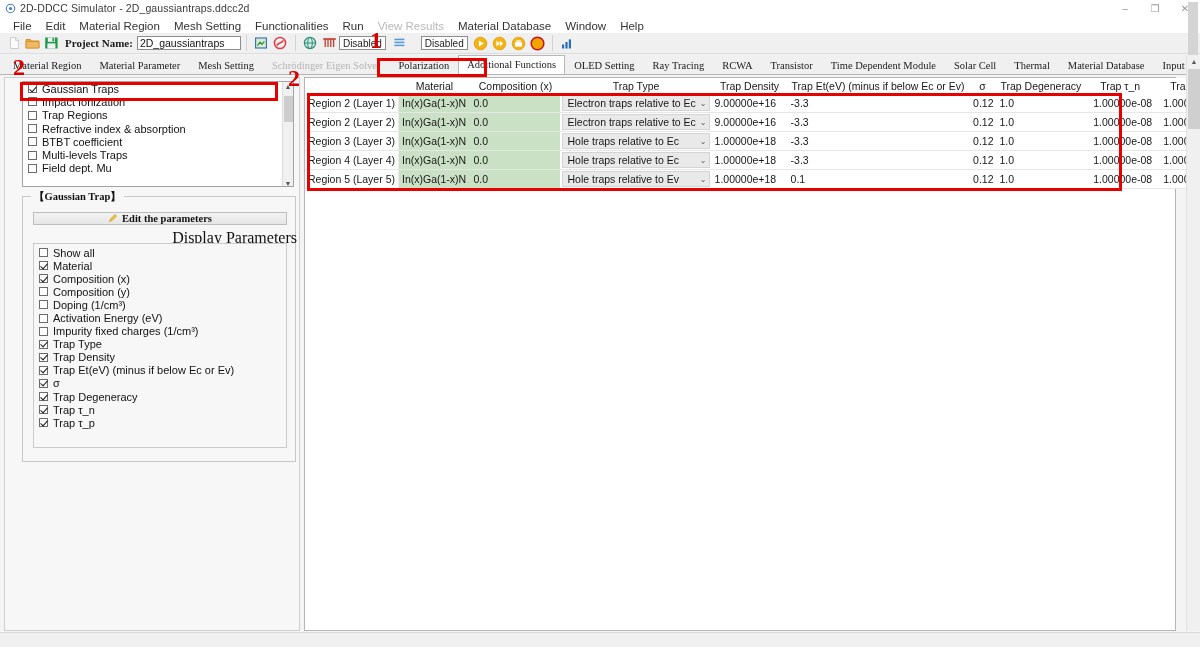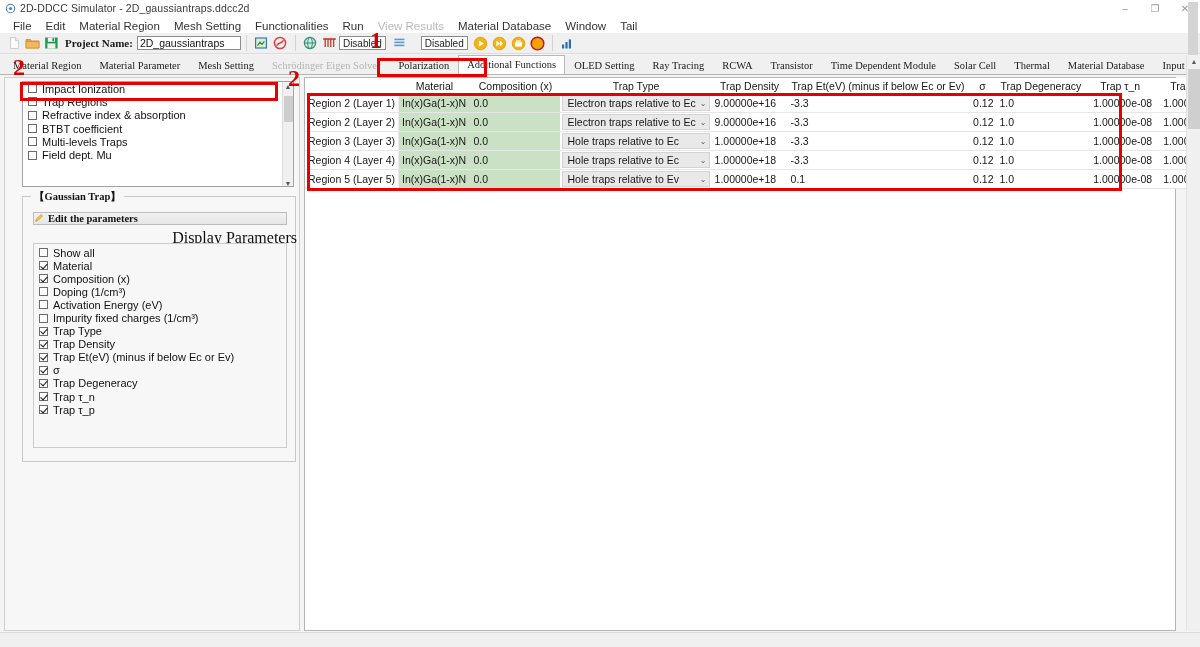--- a/index.html
+++ b/index.html
@@ -128,21 +128,21 @@
     position:absolute; left:22px; top:196px; width:274px; height:266px;
     border:1px solid #c8c8c8; background:#f7f7f7;
   }
   .gb-title {
     position:absolute; left:8px; top:-7px; background:#f7f7f7; padding:0 3px;
     font-size:10.5px; color:#111; font-family:"Liberation Serif", serif; font-weight:600;
   }
   .editbtn {
     position:absolute; left:10px; top:15px; width:254px; height:13px;
     background:linear-gradient(#f2f2f2,#e6e6e6); border:1px solid #bdbdbd;
-    display:flex; align-items:center; gap:4px;
+    display:flex; align-items:center; justify-content:center; gap:4px;
     font-size:10.5px; color:#111; font-family:"Liberation Serif", serif; font-weight:600;
   }
   .disp-label {
     position:absolute; left:0; top:32px; width:274px; text-align:right;
     font-size:16px; color:#111; font-family:"Liberation Serif", serif;
   }
   .displist {
     position:absolute; left:10px; top:46px; width:254px; height:205px;
     background:#f7f7f7; border:1px solid #cbcbcb; overflow:hidden; padding-top:2px;
   }
@@ -226,21 +226,21 @@
   <div class="menubar" id="menubar">
       <div class="mi">File</div>
       <div class="mi">Edit</div>
       <div class="mi">Material Region</div>
       <div class="mi">Mesh Setting</div>
       <div class="mi">Functionalities</div>
       <div class="mi">Run</div>
       <div class="mi dim">View Results</div>
       <div class="mi">Material Database</div>
       <div class="mi">Window</div>
-      <div class="mi">Tail</div>
+      <div class="mi">Help</div>
     </div>
 
   <div class="toolbar">
 
     <div class="tb-btn">
       <svg width="14" height="14" viewBox="0 0 14 14">
         <path d="M3.5 1.5h5l3 3v8h-8z" fill="#fbfbfb" stroke="#c9c9c9" stroke-width="0.9"></path>
         <path d="M8.5 1.5v3h3" fill="none" stroke="#c9c9c9" stroke-width="0.9"></path>
       </svg>
     </div>
@@ -366,20 +366,24 @@
       </div>
     <div class="tab-scroll">▲</div>
   </div>
   <div class="tabbar-underline"></div>
 
   <div class="leftpanel"></div>
 
   <div class="funclist">
     <div id="funclist-rows">
         <div class="fl-row">
+          <span class="cb checked"></span>
+          <span>Gaussian Traps</span>
+        </div>
+        <div class="fl-row">
           <span class="cb"></span>
           <span>Impact Ionization</span>
         </div>
         <div class="fl-row">
           <span class="cb"></span>
           <span>Trap Regions</span>
         </div>
         <div class="fl-row">
           <span class="cb"></span>
           <span>Refractive index &amp; absorption</span>
@@ -423,20 +427,24 @@
           <span class="cb"></span>
           <span>Show all</span>
         </div>
         <div class="dl-row">
           <span class="cb checked"></span>
           <span>Material</span>
         </div>
         <div class="dl-row">
           <span class="cb checked"></span>
           <span>Composition (x)</span>
+        </div>
+        <div class="dl-row">
+          <span class="cb"></span>
+          <span>Composition (y)</span>
         </div>
         <div class="dl-row">
           <span class="cb"></span>
           <span>Doping (1/cm³)</span>
         </div>
         <div class="dl-row">
           <span class="cb"></span>
           <span>Activation Energy (eV)</span>
         </div>
         <div class="dl-row">

